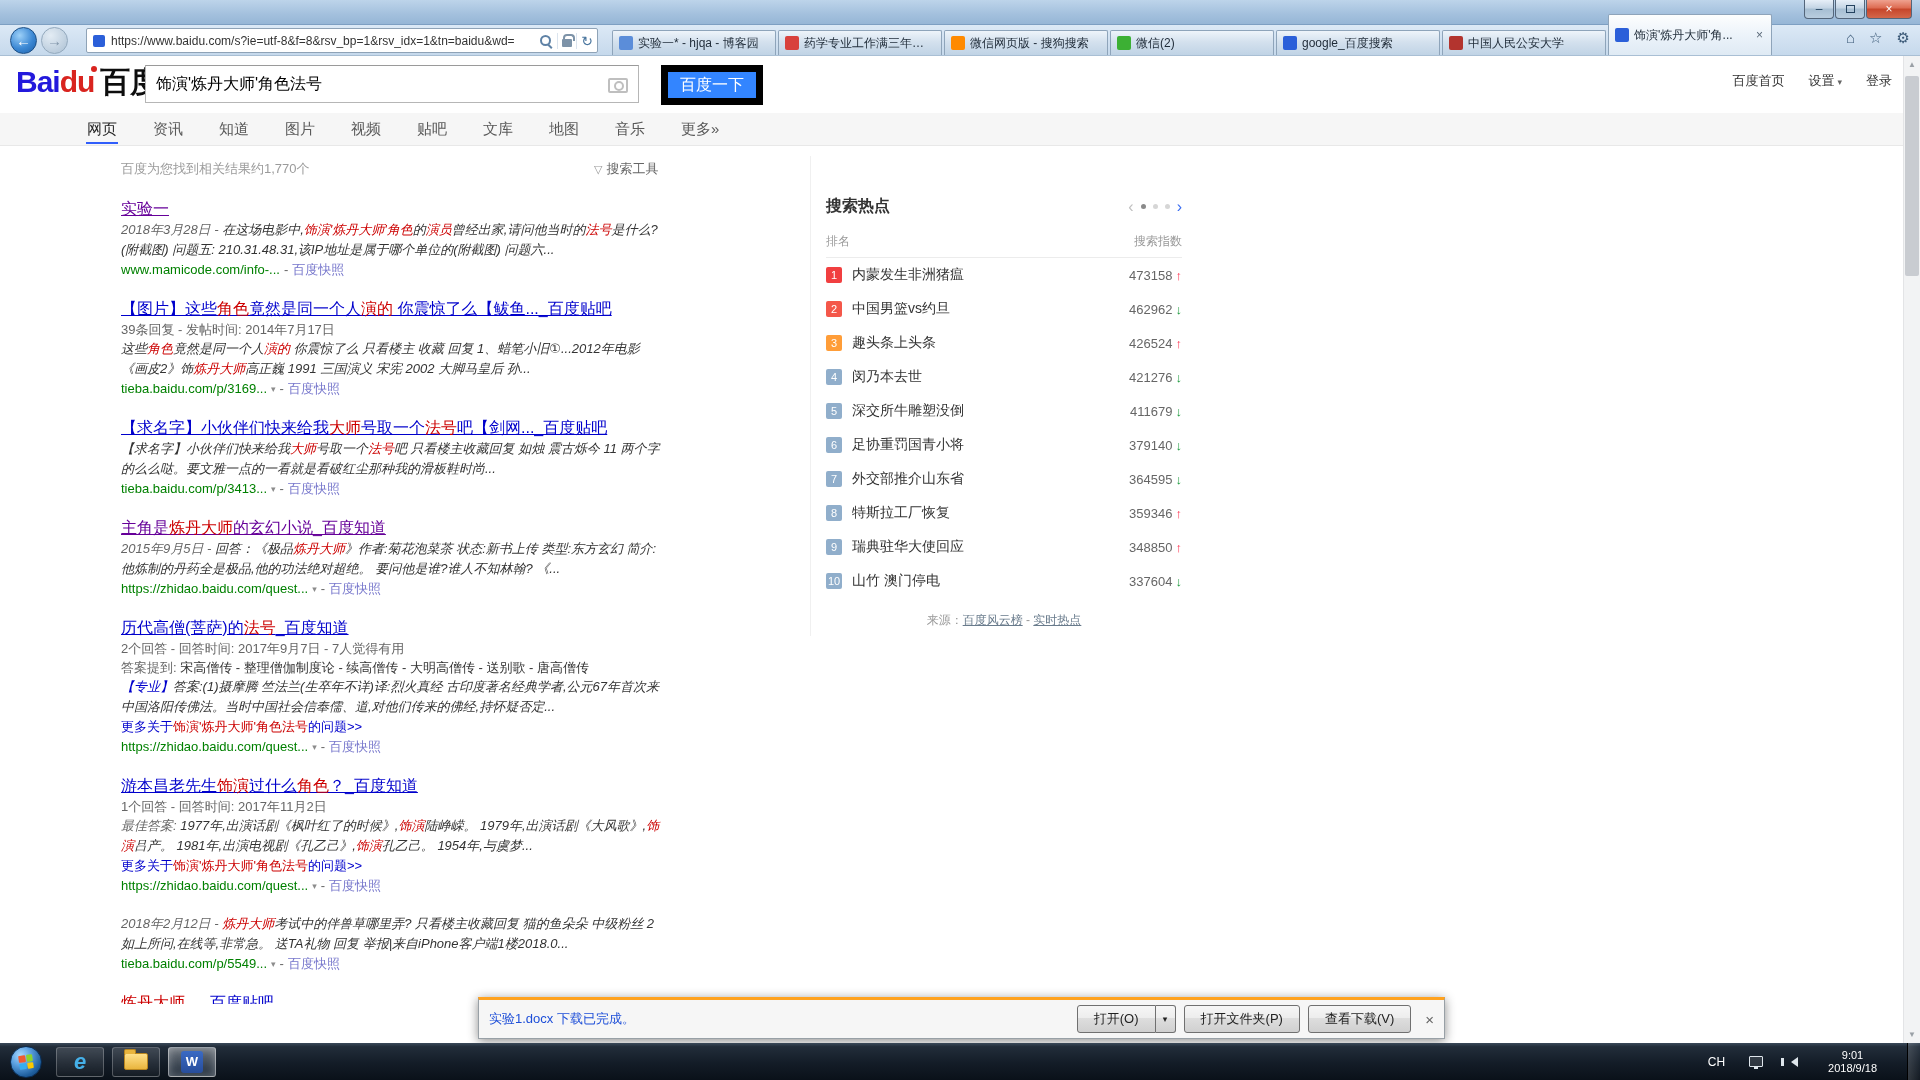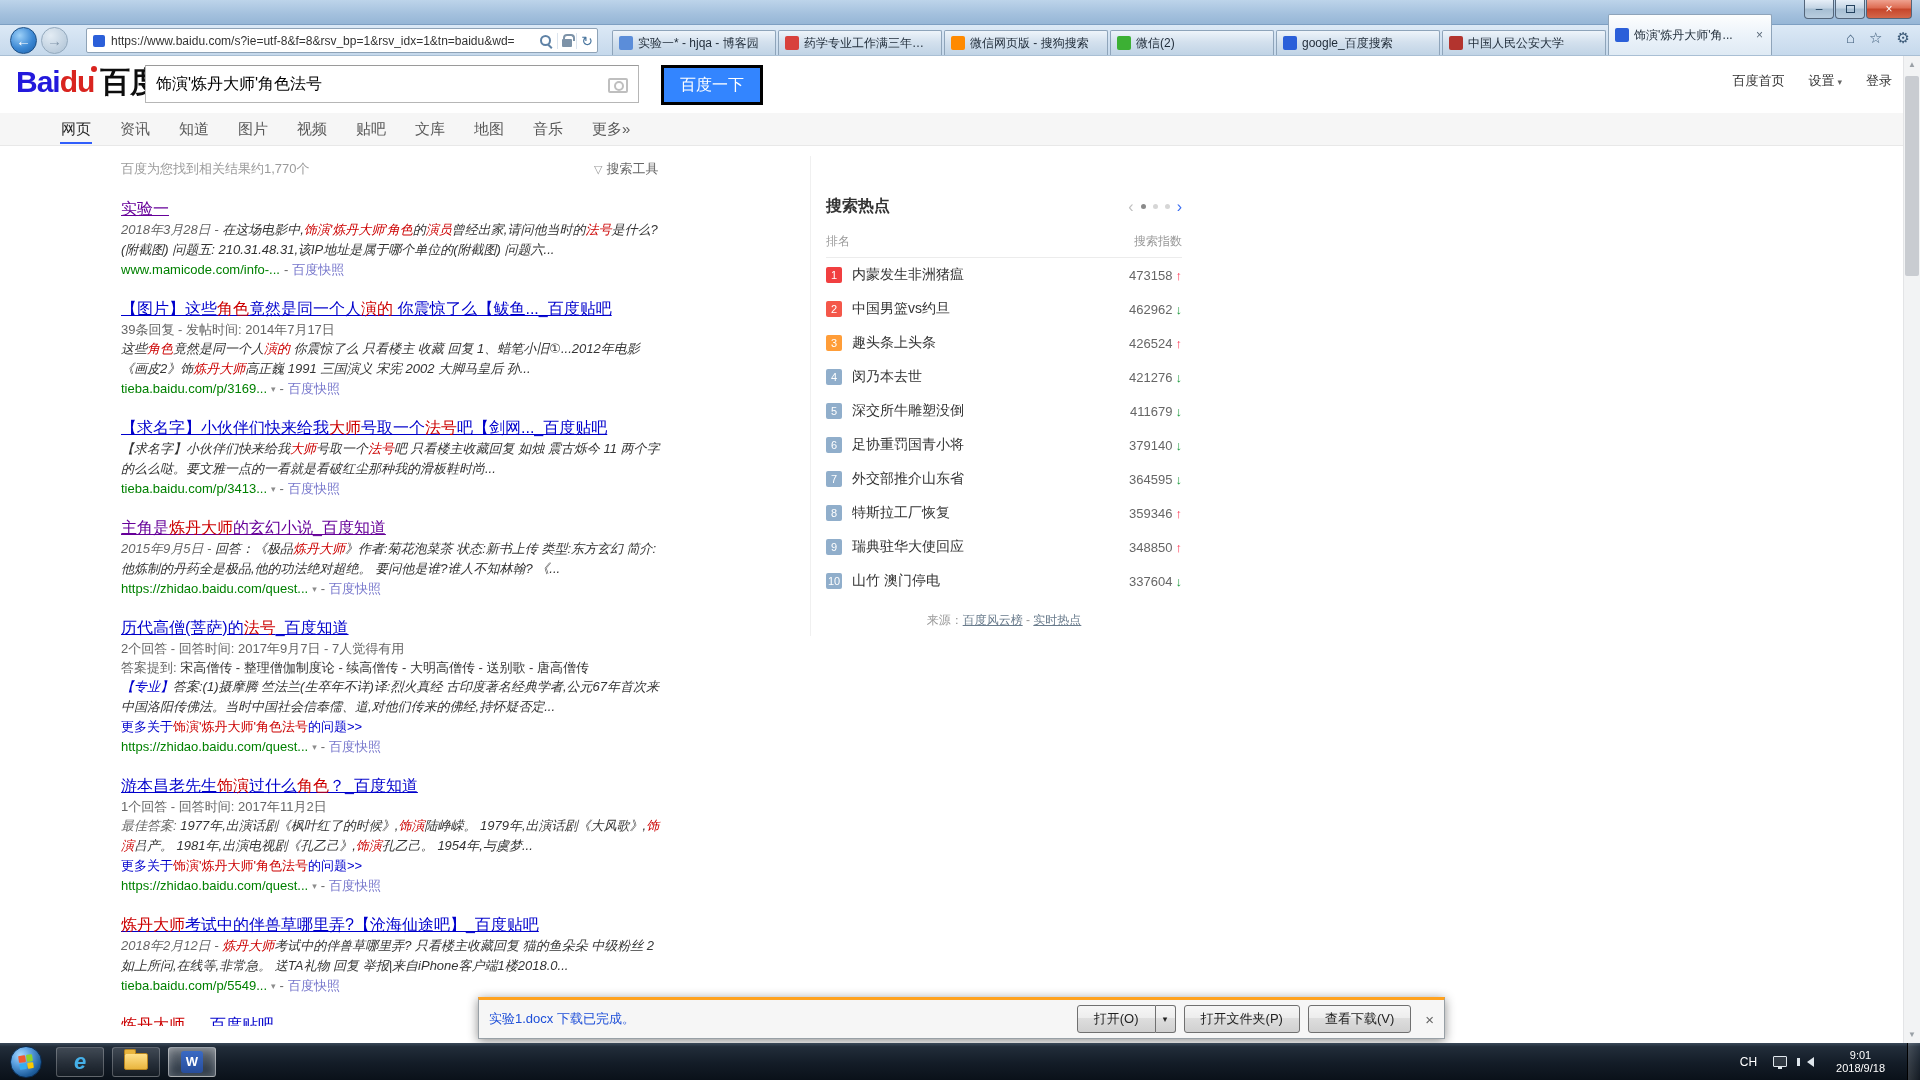--- a/index.html
+++ b/index.html
@@ -55,27 +55,27 @@
   .logo{position:absolute;left:16px;top:4px;font-weight:bold;font-size:30px;letter-spacing:-1px;line-height:44px;cursor:pointer;}
   .logo .l-bai{color:#2319dc;}
   .logo .l-du{color:#d9241f;position:relative;}
   .logo .l-du::after{content:"";position:absolute;top:1px;right:-3px;width:6px;height:6px;border-radius:50%;background:#d9241f;}
   .logo .l-cn{color:#0d0d0d;margin-left:6px;letter-spacing:0;}
   .search-input{position:absolute;left:145px;top:9px;width:494px;height:38px;border:1px solid #b6b6b6;border-top-color:#9a9a9a;
     display:flex;align-items:center;padding:0 36px 0 10px;font-size:16px;color:#000;cursor:text;background:#fff;}
   .search-input .q{white-space:nowrap;overflow:hidden;}
   .cam{position:absolute;right:10px;top:12px;width:20px;height:15px;border:2px solid #bfbfbf;border-radius:2px;cursor:pointer;}
   .cam::after{content:"";position:absolute;left:4px;top:1px;width:6px;height:6px;border:2px solid #bfbfbf;border-radius:50%;}
-  .search-btn{position:absolute;left:661px;top:9px;width:102px;height:40px;background:#3385ff;border:3px solid #000000;
+  .search-btn{position:absolute;left:661px;top:9px;width:102px;height:40px;background:#3385ff;border:7px solid #000000;
     color:#fff;font-size:16px;display:flex;align-items:center;justify-content:center;cursor:pointer;}
   .top-links{position:absolute;right:28px;top:16px;display:flex;gap:24px;font-size:13px;color:#333;align-items:center;}
   .top-links>span{cursor:pointer;}
   .top-links .caret{font-size:9px;color:#666;margin-left:3px;}
   .bnav-strip{position:absolute;left:0;top:57px;width:100%;height:33px;background:#f6f6f6;border-bottom:1px solid #e8e8e8;
-    display:flex;align-items:center;padding-left:60px;gap:27px;}
+    display:flex;align-items:center;padding-left:86px;gap:34px;}
   .bnav{font-size:15px;color:#595959;padding:5px 1px;cursor:pointer;}
   .bnav.active{color:#262626;border-bottom:2px solid #315efb;padding-bottom:3px;}
   .stats{position:absolute;left:121px;top:104px;font-size:13px;color:#9b9b9b;}
   .tools{position:absolute;left:594px;top:104px;font-size:13px;color:#666;display:flex;align-items:center;gap:4px;cursor:pointer;}
   .tools .funnel{color:#999;font-size:11px;}
   .divider{position:absolute;left:810px;top:100px;width:1px;height:480px;background:#f0f0f0;}
 
   
   .results{position:absolute;left:121px;top:142px;width:540px;}
   .result{margin-bottom:18px;}
@@ -151,21 +151,21 @@
     background:linear-gradient(rgba(255,255,255,.14),rgba(255,255,255,.04));
     display:flex;align-items:center;justify-content:center;cursor:pointer;flex:0 0 auto;}
   .tb-btn.active{background:linear-gradient(rgba(255,255,255,.34),rgba(150,185,220,.16));
     border-color:rgba(255,255,255,.5);box-shadow:inset 0 0 8px rgba(255,255,255,.35);}
   .ie-e{font-size:22px;font-weight:bold;color:#45b0e8;font-style:italic;line-height:1;}
   .folder{position:relative;width:24px;height:17px;background:linear-gradient(#ffe18a,#e9b53e);border:1px solid #b9861f;border-radius:2px;}
   .folder::before{content:"";position:absolute;left:-1px;top:-5px;width:10px;height:4px;background:#e9b53e;
     border:1px solid #b9861f;border-bottom:none;border-radius:2px 2px 0 0;}
   .word{width:22px;height:22px;border-radius:3px;background:linear-gradient(#3a6ac4,#274d9b);
     color:#fff;font-weight:bold;font-size:13px;display:flex;align-items:center;justify-content:center;}
-  .tray{margin-left:auto;display:flex;align-items:center;gap:16px;}
+  .tray{margin-left:auto;display:flex;align-items:center;gap:24px;}
   .tray-lang{color:#fff;font-size:12px;cursor:pointer;}
   .icon-monitor{width:14px;height:11px;border:1px solid #dfe6ec;border-radius:1px;position:relative;background:rgba(255,255,255,.12);cursor:pointer;}
   .icon-monitor::after{content:"";position:absolute;left:4px;bottom:-3px;width:4px;height:2px;background:#dfe6ec;}
   .icon-speaker{position:relative;width:0;height:0;border-top:5px solid transparent;border-bottom:5px solid transparent;
     border-right:7px solid #dfe6ec;margin-left:4px;cursor:pointer;}
   .icon-speaker::before{content:"";position:absolute;left:-10px;top:-4px;width:3px;height:8px;background:#dfe6ec;}
   .clock{color:#fff;font-size:11px;line-height:13px;text-align:center;padding:0 6px;cursor:pointer;}
   .show-desktop{width:13px;height:37px;border-left:1px solid #000;
     background:linear-gradient(90deg,rgba(255,255,255,.16),rgba(255,255,255,.04));cursor:pointer;}
 </style>
@@ -333,21 +333,20 @@
           <div class="r-body"><span class="seg seg-g">最佳答案: </span><span class="seg">1977年,出演话剧《枫叶红了的时候》,</span><span class="seg seg-hl">饰演</span><span class="seg">陆峥嵘。 1979年,出演话剧《大风歌》,</span><span class="seg seg-hl">饰演</span><span class="seg">吕产。 1981年,出演电视剧《孔乙己》,</span><span class="seg seg-hl">饰演</span><span class="seg">孔乙己。 1954年,与虞梦...</span></div>
           <a class="r-more"><span class="seg">更多关于</span><span class="seg seg-hl">饰演'炼丹大师'角色法号</span><span class="seg">的问题&gt;&gt;</span></a>
           <div class="r-url">
             <span class="u-text">https://zhidao.baidu.com/quest...</span>
             <span class="u-dd">▾</span>
             <span class="u-dash">-</span>
             <a class="u-snap">百度快照</a>
           </div>
         </div>
         <div class="result">
-          <a class="r-title"><span class="seg seg-hl">炼丹大师</span><span class="seg">考试中的伴兽草哪里弄?【沧海仙途吧】_百度贴吧</span></a>
           <div class="r-body"><span class="seg seg-g">2018年2月12日 - </span><span class="seg seg-hl">炼丹大师</span><span class="seg">考试中的伴兽草哪里弄? 只看楼主收藏回复 猫的鱼朵朵 中级粉丝 2 如上所问,在线等,非常急。 送TA礼物 回复 举报|来自iPhone客户端1楼2018.0...</span></div>
           <div class="r-url">
             <span class="u-text">tieba.baidu.com/p/5549...</span>
             <span class="u-dd">▾</span>
             <span class="u-dash">-</span>
             <a class="u-snap">百度快照</a>
           </div>
         </div>
         <div class="result clipped">
           <a class="r-title"><span class="seg seg-hl">炼丹大师</span><span class="seg">…_百度贴吧</span></a>

